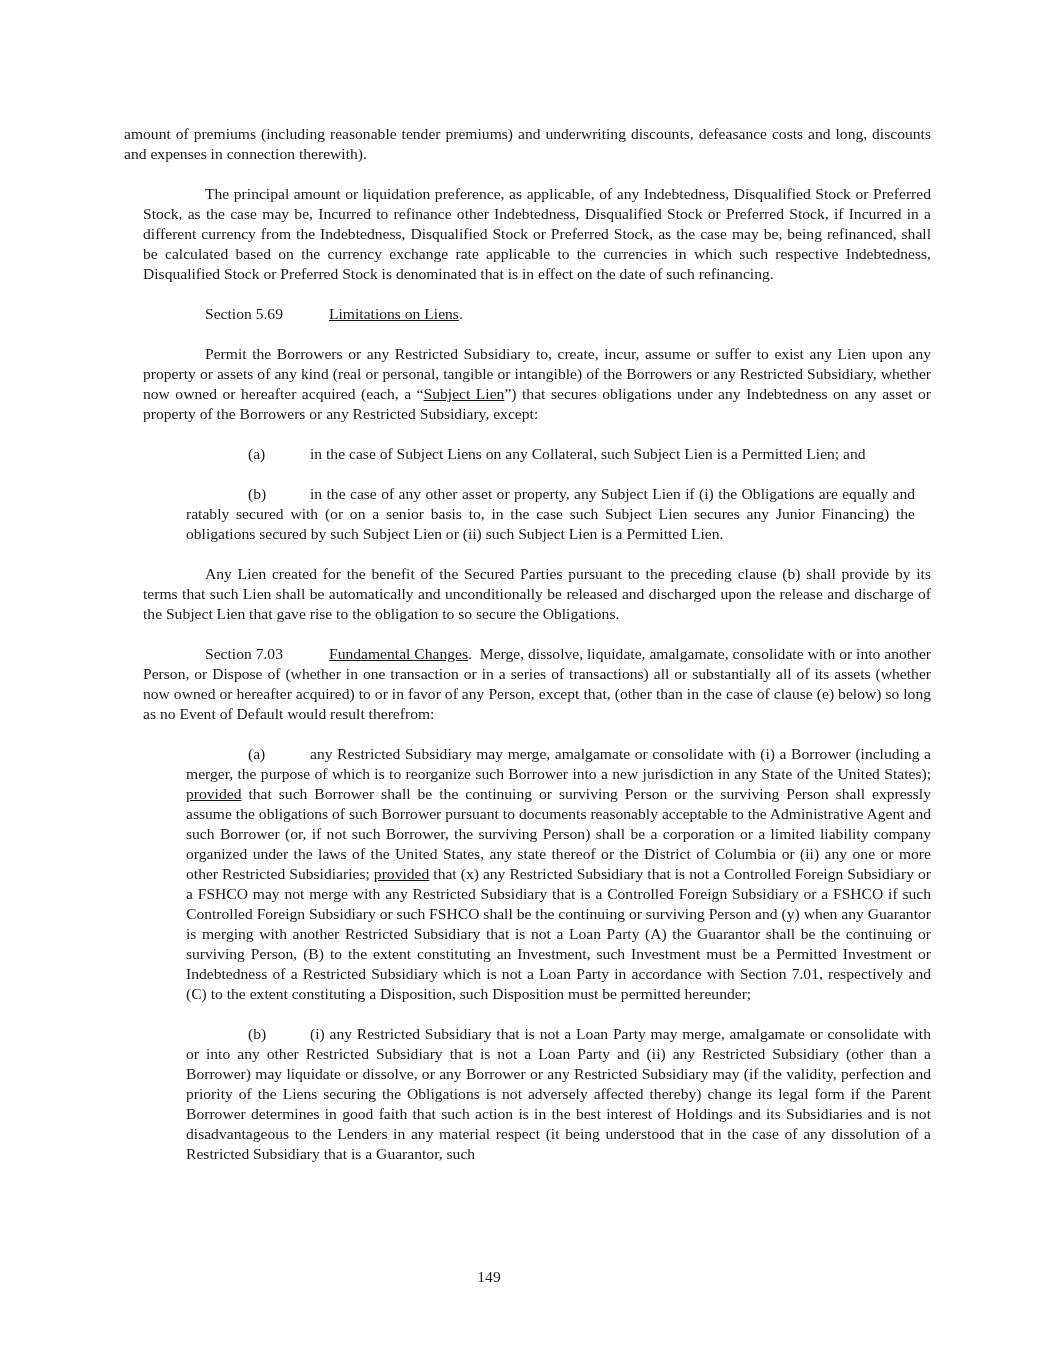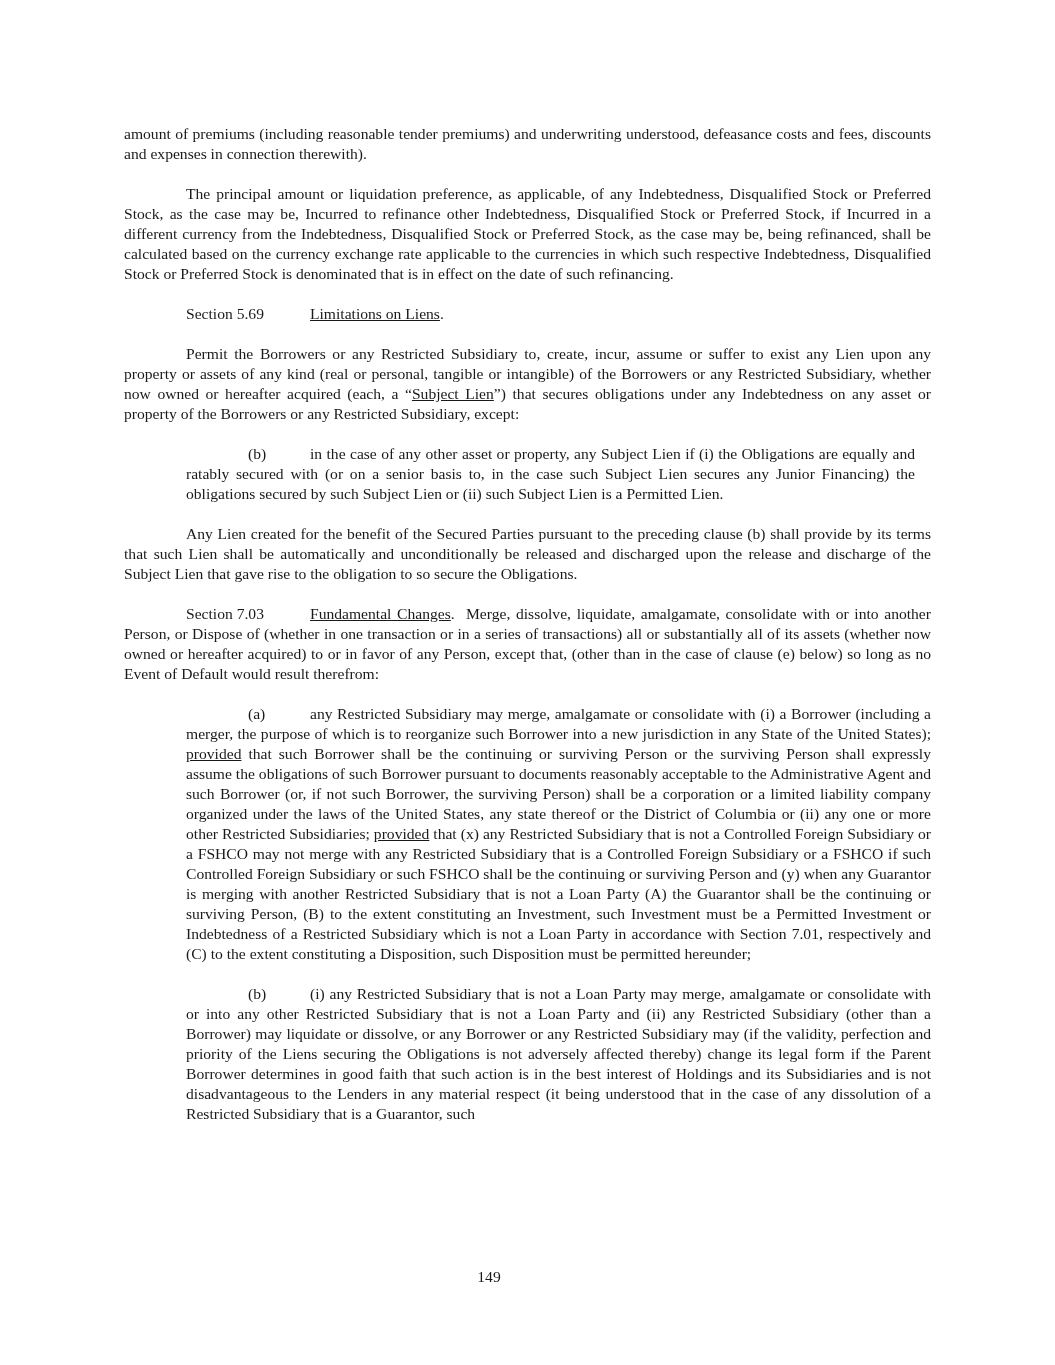--- a/index.html
+++ b/index.html
@@ -3,47 +3,48 @@
 <meta charset="utf-8">
 <style>
   html, body { margin: 0; padding: 0; background: #ffffff; }
   body { width: 1055px; height: 1365px; position: relative; overflow: hidden; }
   .page {
     position: absolute; left: 124px; top: 124px; width: 807px;
     font-family: "Liberation Serif", "DejaVu Serif", serif;
     font-size: 15.6px; line-height: 20px; color: #1a1a1a;
   }
   p { margin: 0; text-align: justify; }
-  .gap { margin-top: 20px; }
+  .gap { margin-top: 20px; margin-left: 19px; }
   .indent { text-indent: 62px; }
   .u { text-decoration: underline; font-family: Liberation Serif, serif; }
   .heading { padding-left: 62px; }
   .heading .num { display: inline-block; width: 124px; }
   .clause { margin-left: 62px; text-align: justify; }
   .clause .lbl { display: inline-block; width: 62px; margin-left: 62px; }
   .clause-flat { margin-left: 124px; }
   .clause-flat .lbl { display: inline-block; width: 62px; }
   .pagenum {
     position: absolute; left: 0; width: 978px; top: 1268px; text-align: center;
     font-family: "Liberation Serif", "DejaVu Serif", serif; font-size: 15.6px; color: #1a1a1a;
   }
 </style>
 </head>
 <body>
 
 <div class="page">
 
-  <p>amount of premiums (including reasonable tender premiums) and underwriting understood, defeasance costs and fees, discounts and expenses in connection therewith).</p>
+  <p>amount of premiums (including reasonable tender premiums) and underwriting discounts, defeasance costs and long, discounts and expenses in connection therewith).</p>
 
   <p class="gap indent">The principal amount or liquidation preference, as applicable, of any Indebtedness, Disqualified Stock or Preferred Stock, as the case may be, Incurred to refinance other Indebtedness, Disqualified Stock or Preferred Stock, if Incurred in a different currency from the Indebtedness, Disqualified Stock or Preferred Stock, as the case may be, being refinanced, shall be calculated based on the currency exchange rate applicable to the currencies in which such respective Indebtedness, Disqualified Stock or Preferred Stock is denominated that is in effect on the date of such refinancing.</p>
 
   <p class="gap heading"><span class="num">Section 5.69</span><span class="u">Limitations on Liens</span><span>.</span></p>
 
   <p class="gap indent"><span>Permit the Borrowers or any Restricted Subsidiary to, create, incur, assume or suffer to exist any Lien upon any property or assets of any kind (real or personal, tangible or intangible) of the Borrowers or any Restricted Subsidiary, whether now owned or hereafter acquired (each, a “</span><span class="u">Subject Lien</span><span>”) that secures obligations under any Indebtedness on any asset or property of the Borrowers or any Restricted Subsidiary, except:</span></p>
 
+  <p class="gap clause-flat"><span class="lbl">(a)</span><span>in the case of Subject Liens on any Collateral, such Subject Lien is a Permitted Lien; and</span></p>
 
   <p class="gap clause" style="margin-right:16px;"><span class="lbl">(b)</span><span>in the case of any other asset or property, any Subject Lien if (i) the Obligations are equally and ratably secured with (or on a senior basis to, in the case such Subject Lien secures any Junior Financing) the obligations secured by such Subject Lien or (ii) such Subject Lien is a Permitted Lien.</span></p>
 
   <p class="gap indent">Any Lien created for the benefit of the Secured Parties pursuant to the preceding clause (b) shall provide by its terms that such Lien shall be automatically and unconditionally be released and discharged upon the release and discharge of the Subject Lien that gave rise to the obligation to so secure the Obligations.</p>
 
   <p class="gap indent"><span style="display:inline-block;width:124px;text-indent:0">Section 7.03</span><span class="u">Fundamental Changes</span><span>.</span><span style="white-space:pre-wrap">  Merge, dissolve, liquidate, amalgamate, consolidate with or into another Person, or Dispose of (whether in one transaction or in a series of transactions) all or substantially all of its assets (whether now owned or hereafter acquired) to or in favor of any Person, except that, (other than in the case of clause (e) below) so long as no Event of Default would result therefrom:</span></p>
 
   <p class="gap clause"><span class="lbl">(a)</span><span>any Restricted Subsidiary may merge, amalgamate or consolidate with (i) a Borrower (including a merger, the purpose of which is to reorganize such Borrower into a new jurisdiction in any State of the United States); </span><span class="u">provided</span><span> that such Borrower shall be the continuing or surviving Person or the surviving Person shall expressly assume the obligations of such Borrower pursuant to documents reasonably acceptable to the Administrative Agent and such Borrower (or, if not such Borrower, the surviving Person) shall be a corporation or a limited liability company organized under the laws of the United States, any state thereof or the District of Columbia or (ii) any one or more other Restricted Subsidiaries; </span><span class="u">provided</span><span> that (x) any Restricted Subsidiary that is not a Controlled Foreign Subsidiary or a FSHCO may not merge with any Restricted Subsidiary that is a Controlled Foreign Subsidiary or a FSHCO if such Controlled Foreign Subsidiary or such FSHCO shall be the continuing or surviving Person and (y) when any Guarantor is merging with another Restricted Subsidiary that is not a Loan Party (A) the Guarantor shall be the continuing or surviving Person, (B) to the extent constituting an Investment, such Investment must be a Permitted Investment or Indebtedness of a Restricted Subsidiary which is not a Loan Party in accordance with Section 7.01, respectively and (C) to the extent constituting a Disposition, such Disposition must be permitted hereunder;</span></p>
 
   <p class="gap clause"><span class="lbl">(b)</span><span>(i) any Restricted Subsidiary that is not a Loan Party may merge, amalgamate or consolidate with or into any other Restricted Subsidiary that is not a Loan Party and (ii) any Restricted Subsidiary (other than a Borrower) may liquidate or dissolve, or any Borrower or any Restricted Subsidiary may (if the validity, perfection and priority of the Liens securing the Obligations is not adversely affected thereby) change its legal form if the Parent Borrower determines in good faith that such action is in the best interest of Holdings and its Subsidiaries and is not disadvantageous to the Lenders in any material respect (it being understood that in the case of any dissolution of a Restricted Subsidiary that is a Guarantor, such</span></p>

